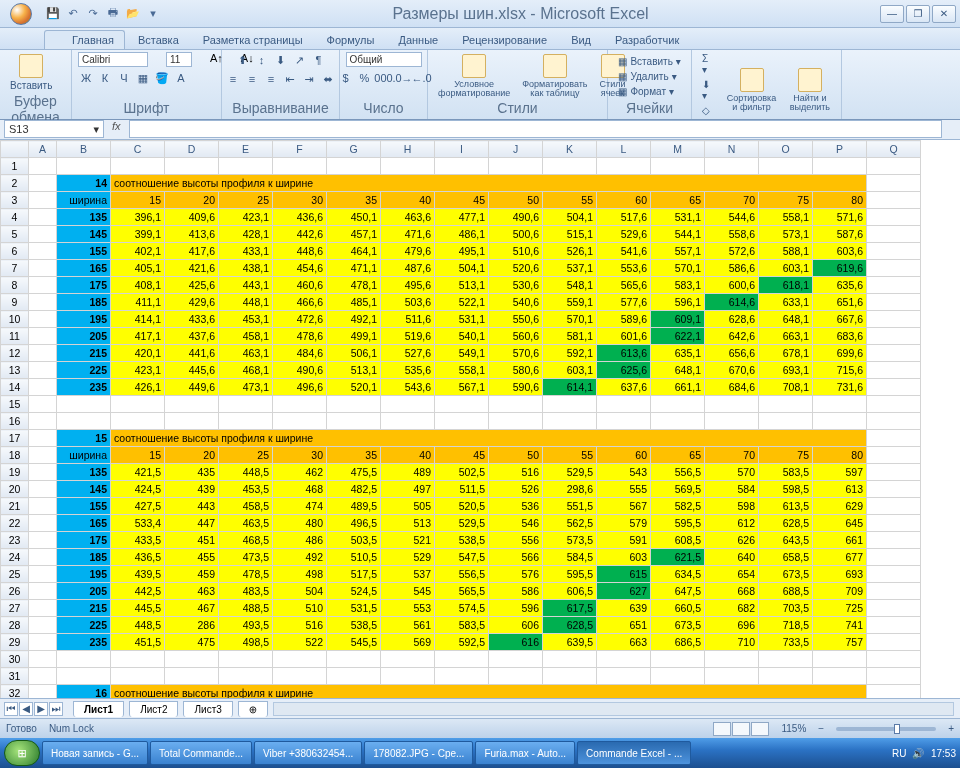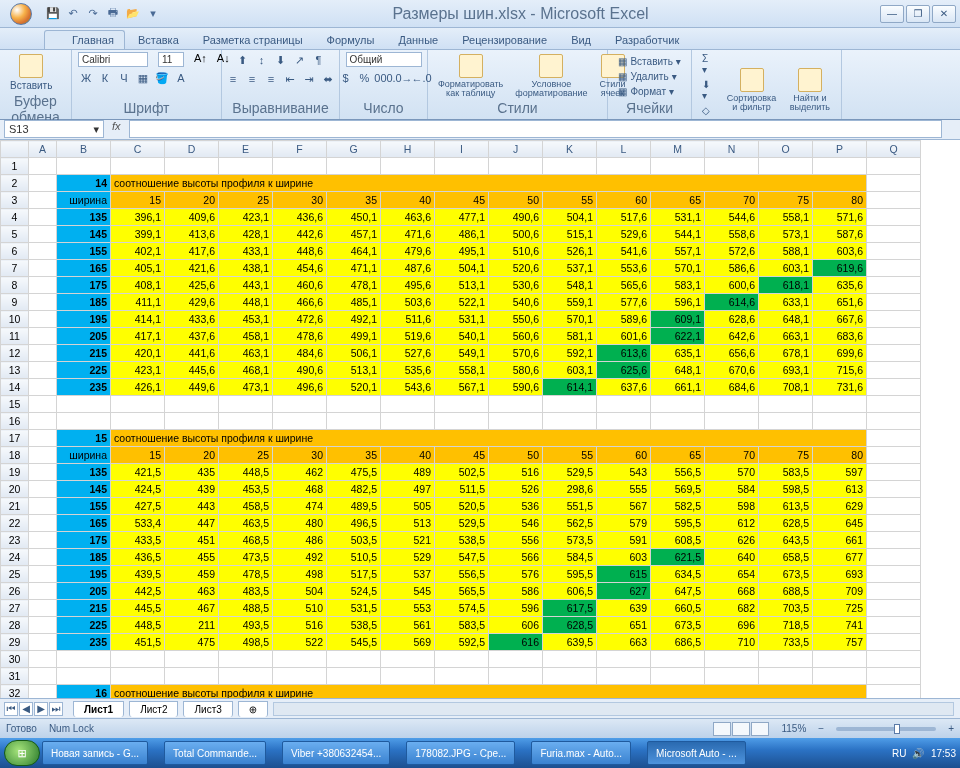--- a/index.html
+++ b/index.html
@@ -121,21 +121,21 @@
       <div class="body">
           <div class="bigbtn">
             <div class="ic"></div>
             <span>Вставить</span>
           </div>
         </div>
       <div class="label">Буфер обмена</div>
     </div>
     <div class="rgroup" style="width:150px">
       <div class="body" style="flex-direction:column;align-items:flex-start;gap:3px">
-        <div style="display:flex;gap:10px">
+        <div style="display:flex;gap:18px">
             <div class="fsel" style="width:70px">Calibri</div>
             <div class="fsel" style="width:26px">11</div>
             <span>A↑</span>
             <span>A↓</span>
           </div>
         <div class="iconstrip" id="fontbtns">
             <span>Ж</span>
             <span>К</span>
             <span>Ч</span>
             <span>▦</span>
@@ -175,25 +175,25 @@
             <span>.0→</span>
             <span>←.0</span>
           </div>
       </div>
       <div class="label">Число</div>
     </div>
     <div class="rgroup" style="width:180px">
       <div class="body">
         <div class="bigbtn">
             <div class="ic"></div>
-            <span style="font-size:9px;text-align:center;line-height:1">Форматировать как таблицу</span>
+            <span style="font-size:9px;text-align:center;line-height:1">Условное форматирование</span>
           </div>
         <div class="bigbtn">
             <div class="ic"></div>
-            <span style="font-size:9px;text-align:center;line-height:1">Условное форматирование</span>
+            <span style="font-size:9px;text-align:center;line-height:1">Форматировать как таблицу</span>
           </div>
         <div class="bigbtn">
             <div class="ic"></div>
             <span style="font-size:9px;text-align:center;line-height:1">Стили ячеек</span>
           </div>
       </div>
       <div class="label">Стили</div>
     </div>
     <div class="rgroup" style="width:84px">
       <div class="body">
@@ -769,21 +769,21 @@
             <td class="yellow">682</td>
             <td class="yellow">703,5</td>
             <td class="yellow">725</td>
             <td></td>
           </tr>
           <tr>
             <td class="rowhdr">28</td>
             <td></td>
             <td class="blue-cell">225</td>
             <td class="yellow">448,5</td>
-            <td class="yellow">211</td>
+            <td class="yellow">286</td>
             <td class="yellow">493,5</td>
             <td class="yellow">516</td>
             <td class="yellow">538,5</td>
             <td class="yellow">561</td>
             <td class="yellow">583,5</td>
             <td class="yellow">606</td>
             <td class="green">628,5</td>
             <td class="yellow">651</td>
             <td class="yellow">673,5</td>
             <td class="yellow">696</td>
@@ -890,27 +890,27 @@
     <span>115%</span>
     <span>−</span>
     <div class="zoom-slider">
         <div class="thumb"></div>
       </div>
     <span>+</span>
   </div>
 
   <div class="taskbar">
     <div class="start">⊞</div>
-    <div id="tbtns" style="display:flex;gap:16px;overflow:hidden">
+    <div id="tbtns" style="display:flex;gap:2px;overflow:hidden">
         <div class="tbtn">Новая запись - G...</div>
         <div class="tbtn">Total Commande...</div>
         <div class="tbtn">Viber +380632454...</div>
         <div class="tbtn">178082.JPG - Сре...</div>
         <div class="tbtn">Furia.max - Auto...</div>
-        <div class="tbtn active">Microsoft Auto - ...</div>
+        <div class="tbtn active">Commande Excel - ...</div>
       </div>
     <div class="tray">
       <span>RU</span>
       <span>🔊</span>
       <span>17:53</span>
     </div>
   </div>
 </div>
 
 </body></html>

